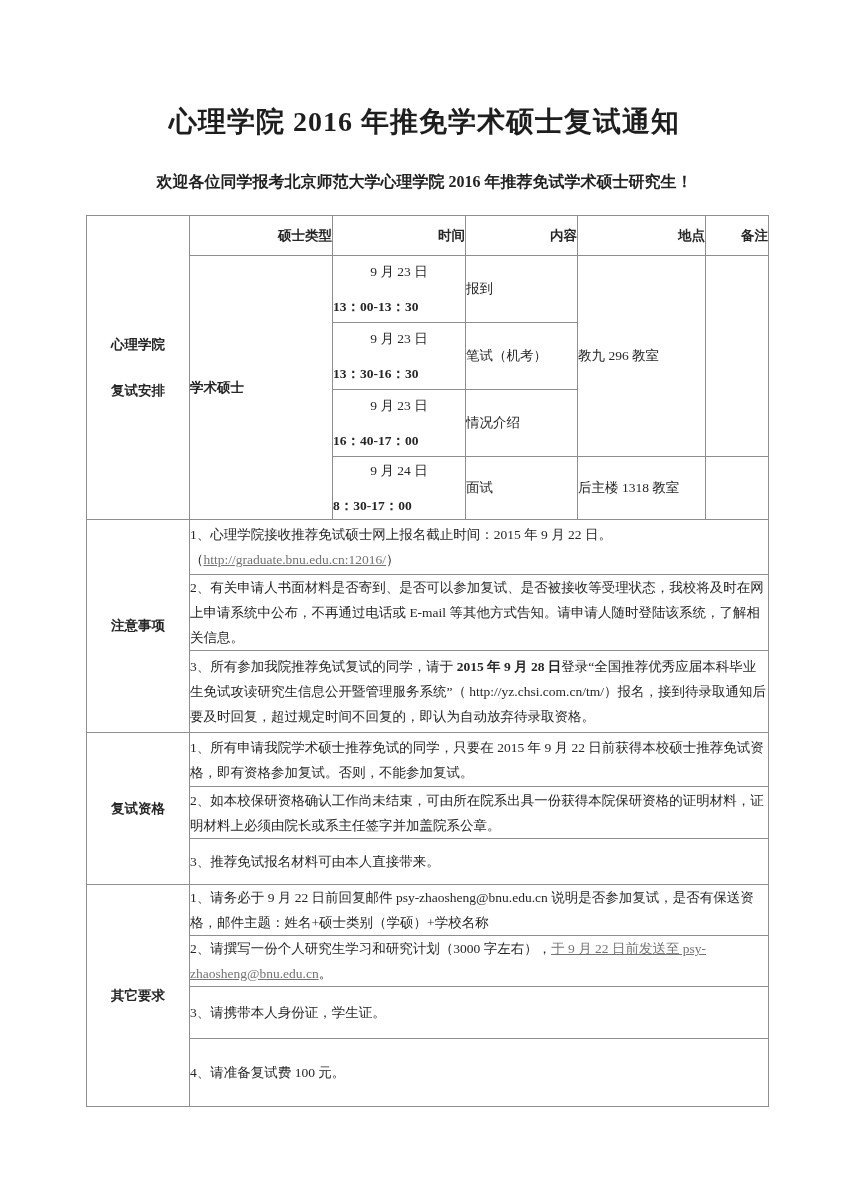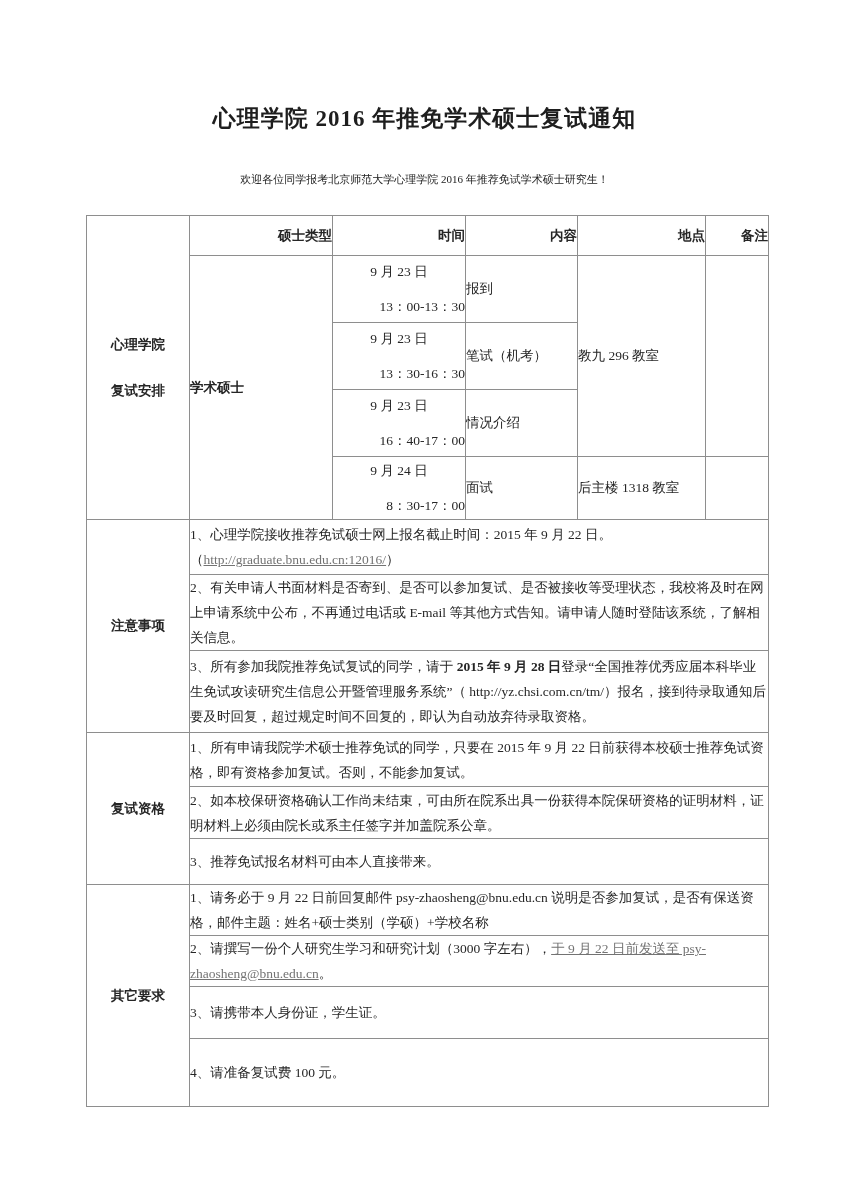--- a/index.html
+++ b/index.html
@@ -7,46 +7,46 @@
   body {
     width:849px; height:1200px;
     background:#ffffff;
     position:relative;
     font-family:"Liberation Serif","DejaVu Serif",serif;
     color:#262626;
     overflow:hidden;
   }
   .doc-title {
     position:absolute; top:103px; left:0; width:100%;
-    text-align:center; font-size:23px; font-weight:bold;
+    text-align:center; font-size:28px; font-weight:bold;
     letter-spacing:1px; color:#1e1e1e;
   }
   .doc-subtitle {
     position:absolute; top:172px; left:0; width:100%;
-    text-align:center; font-size:11px; font-weight:normal; color:#222;
+    text-align:center; font-size:16px; font-weight:bold; color:#222;
   }
   table.main {
     position:absolute; top:215px; left:86px;
     width:682px; height:875px;
     border-collapse:collapse; table-layout:fixed;
   }
   table.main td {
     border:1px solid #8e8e8e;
     font-size:13.5px;
     vertical-align:middle;
     padding:0;
     color:#262626;
   }
   .c { text-align:left; }
   .bold { font-weight:bold; }
   .hdr { font-weight:bold; text-align:right; }
   .section-label { font-weight:bold; text-align:center; }
   .label-gap { margin-top:28px; }
   .time-cell .t-date { text-align:center; margin-bottom:17px; }
-  .time-cell .t-time { text-align:right; }
+  .time-cell .t-time { text-align:left;font-weight:bold; }
   .note-cell {
     text-align:left;
     padding:3px 12px 3px 11px;
     line-height:25px;
   }
   .lnk { color:#737373; text-decoration:underline; cursor:pointer; }
   .r-hdr  { height:40px; }
   .r-s1   { height:67px; }
   .r-s2   { height:67px; }
   .r-s3   { height:67px; }

